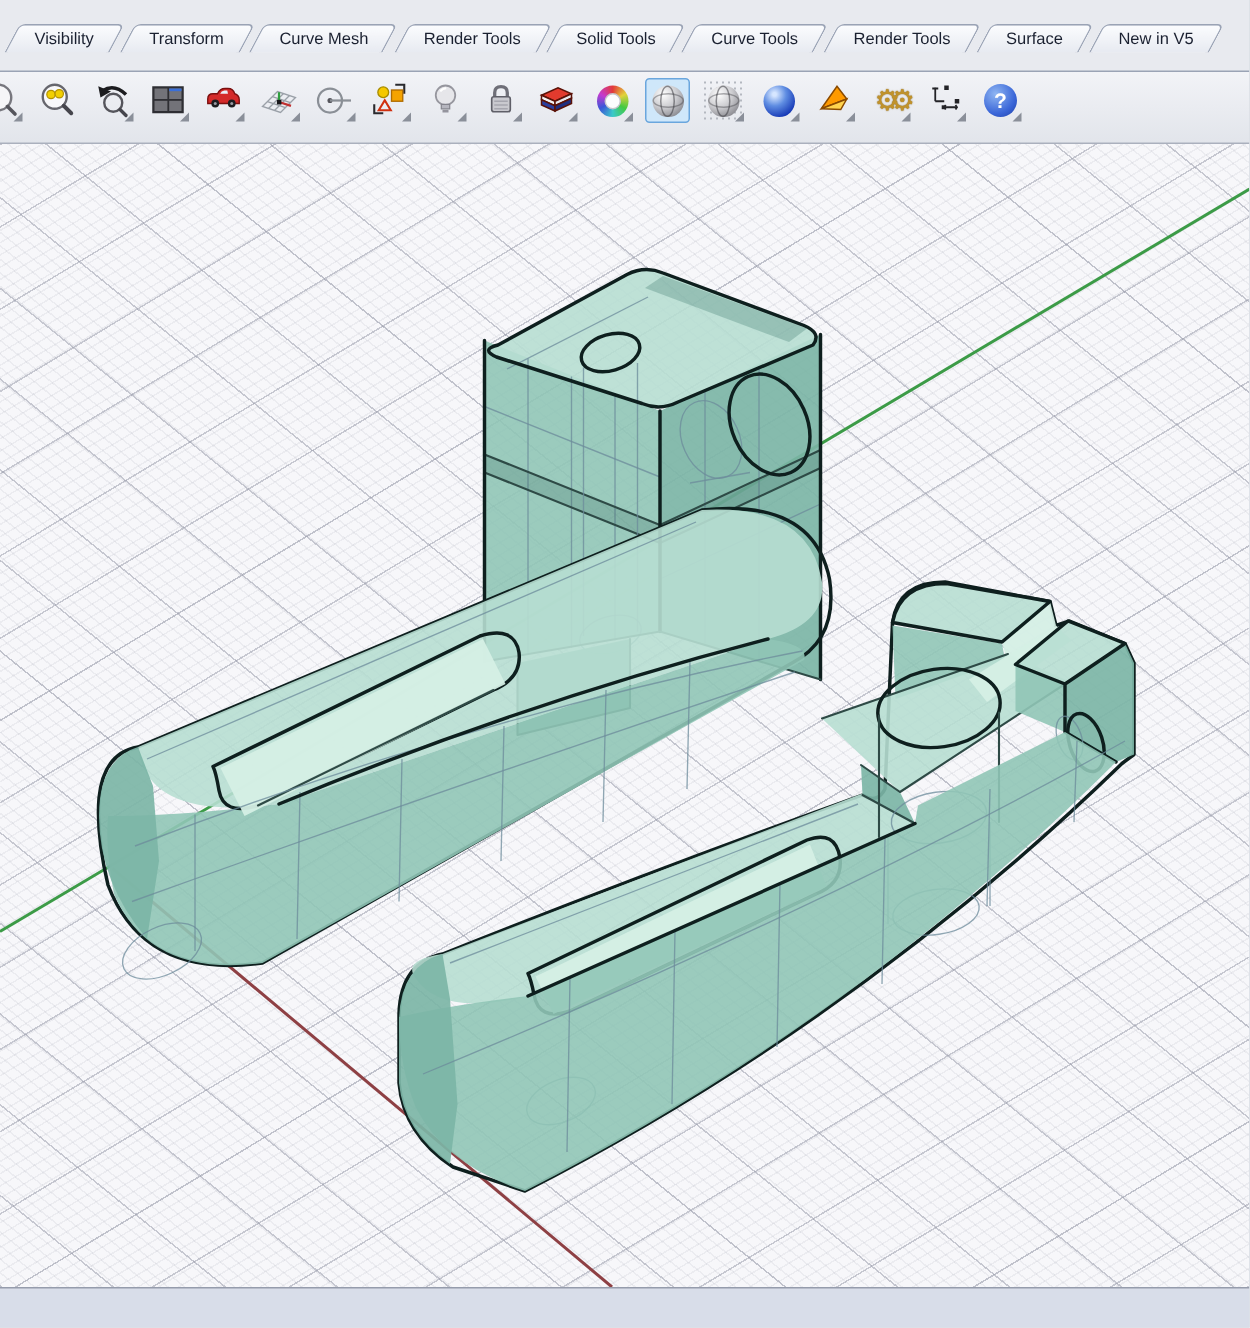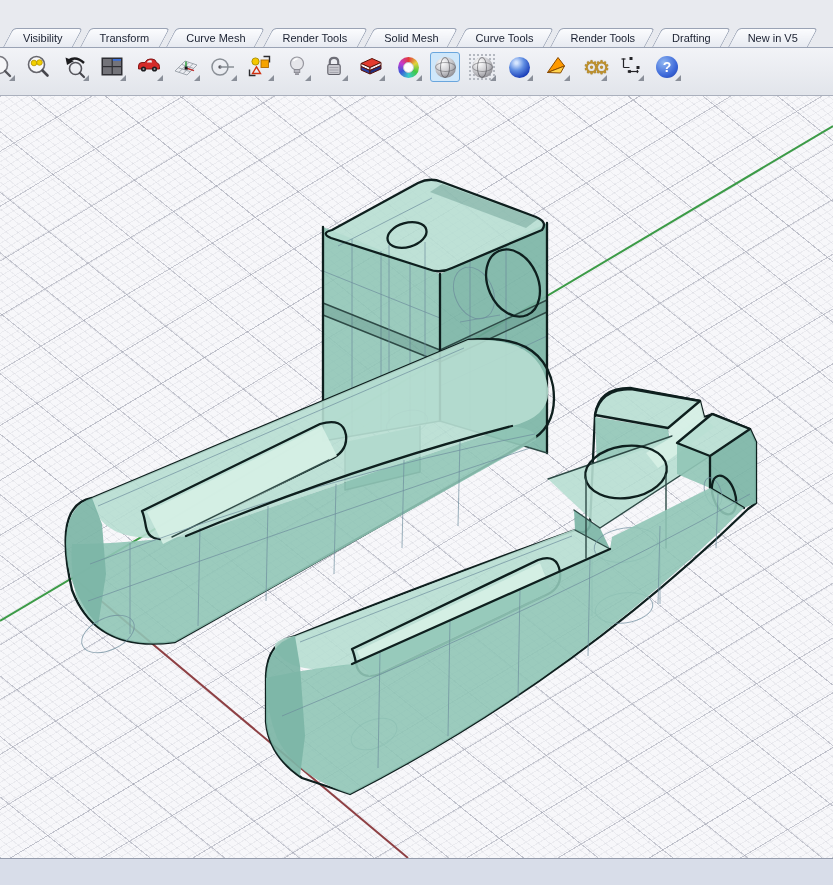--- a/index.html
+++ b/index.html
@@ -2,21 +2,21 @@
 <html style="--tab-bg: #e8eaef; --tab-face: #fbfcfe; --tab-border: #9aa3b5; --tab-text: #1a2030; --toolbar-bg-1: #f2f3f7; --toolbar-bg-2: #e2e5eb; --toolbar-border: #aab0bd; --active-bg: #cfe7fa; --active-border: #6aa6dd; --vp-bg: #f7f7fa; --grid-major: #cfd2dc; --axis-green: #3c9b47; --axis-red: #8e4044; --teal-top: #b7ded2; --teal-front: #90c5b6; --teal-side: #7cb5a6; --teal-base: #a6d5c7; --teal-light: #d5efe5; --hole-fill: #497f75; --edge: #0e1f1e; --edge-med: #2e4a46; --iso: #6c8b9b; --status-bg: #d8dde9; --status-border: #959cac;"><head>
 <meta charset="utf-8">
 <style>
   html,body{margin:0;padding:0;background:#cfd3db;}
   #app{width:833px;height:885px;position:relative;overflow:hidden;
        font-family:"Liberation Sans",sans-serif;background:#e8eaef;}
 
   
   .tabbar{height:48px;box-sizing:border-box;background:var(--tab-bg);
           border-bottom:1px solid var(--tab-border);
-          display:flex;gap:7px;padding:16px 0 0 8px;align-items:flex-end;}
+          display:flex;gap:7px;padding:16px 0 0 8px;}
   .tab{position:relative;height:19px;padding:0 15px;display:flex;align-items:center;
        font-size:11px;color:var(--tab-text);white-space:nowrap;cursor:default;}
   .tab::before{content:"";position:absolute;inset:0;transform:skewX(-28deg);
        background:linear-gradient(var(--tab-face),#e7eaf1);
        border:1px solid var(--tab-border);border-bottom:none;border-radius:4px 4px 0 0;}
   .tab span{position:relative;}
 
   
   .toolbar{height:48px;box-sizing:border-box;border-bottom:1px solid var(--toolbar-border);
            background:linear-gradient(var(--toolbar-bg-1),var(--toolbar-bg-2));
@@ -83,30 +83,30 @@
     <div class="tab">
         <span>Transform</span>
       </div>
     <div class="tab">
         <span>Curve Mesh</span>
       </div>
     <div class="tab">
         <span>Render Tools</span>
       </div>
     <div class="tab">
-        <span>Solid Mesh</span>
+        <span>Solid Tools</span>
       </div>
     <div class="tab">
         <span>Curve Tools</span>
       </div>
     <div class="tab">
         <span>Render Tools</span>
       </div>
     <div class="tab">
-        <span>Drafting</span>
+        <span>Surface</span>
       </div>
     <div class="tab">
         <span>New in V5</span>
       </div>
   </div>
 
   <div class="toolbar">
 
     <div class="tbtn cut fly">
       <svg width="26" height="26" style="margin-left:-14px">

